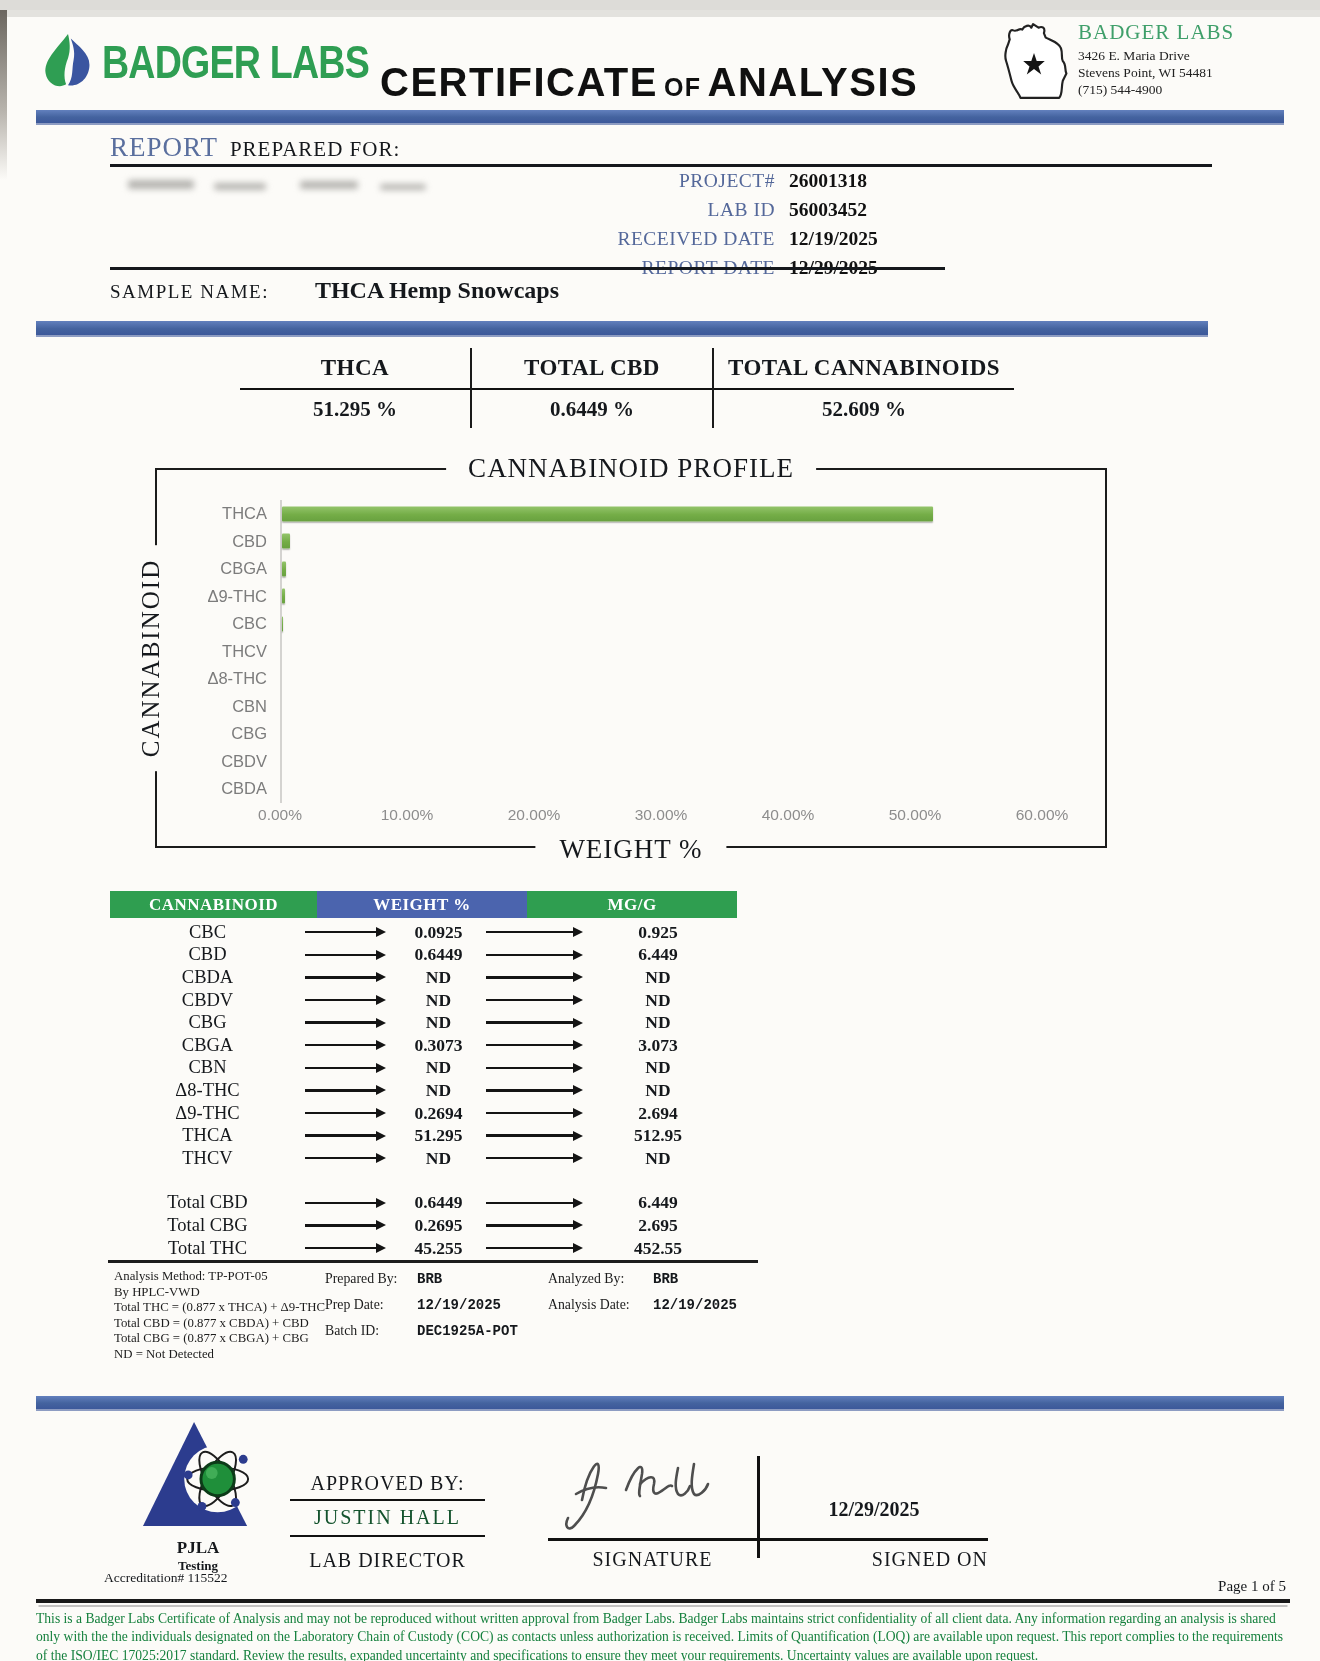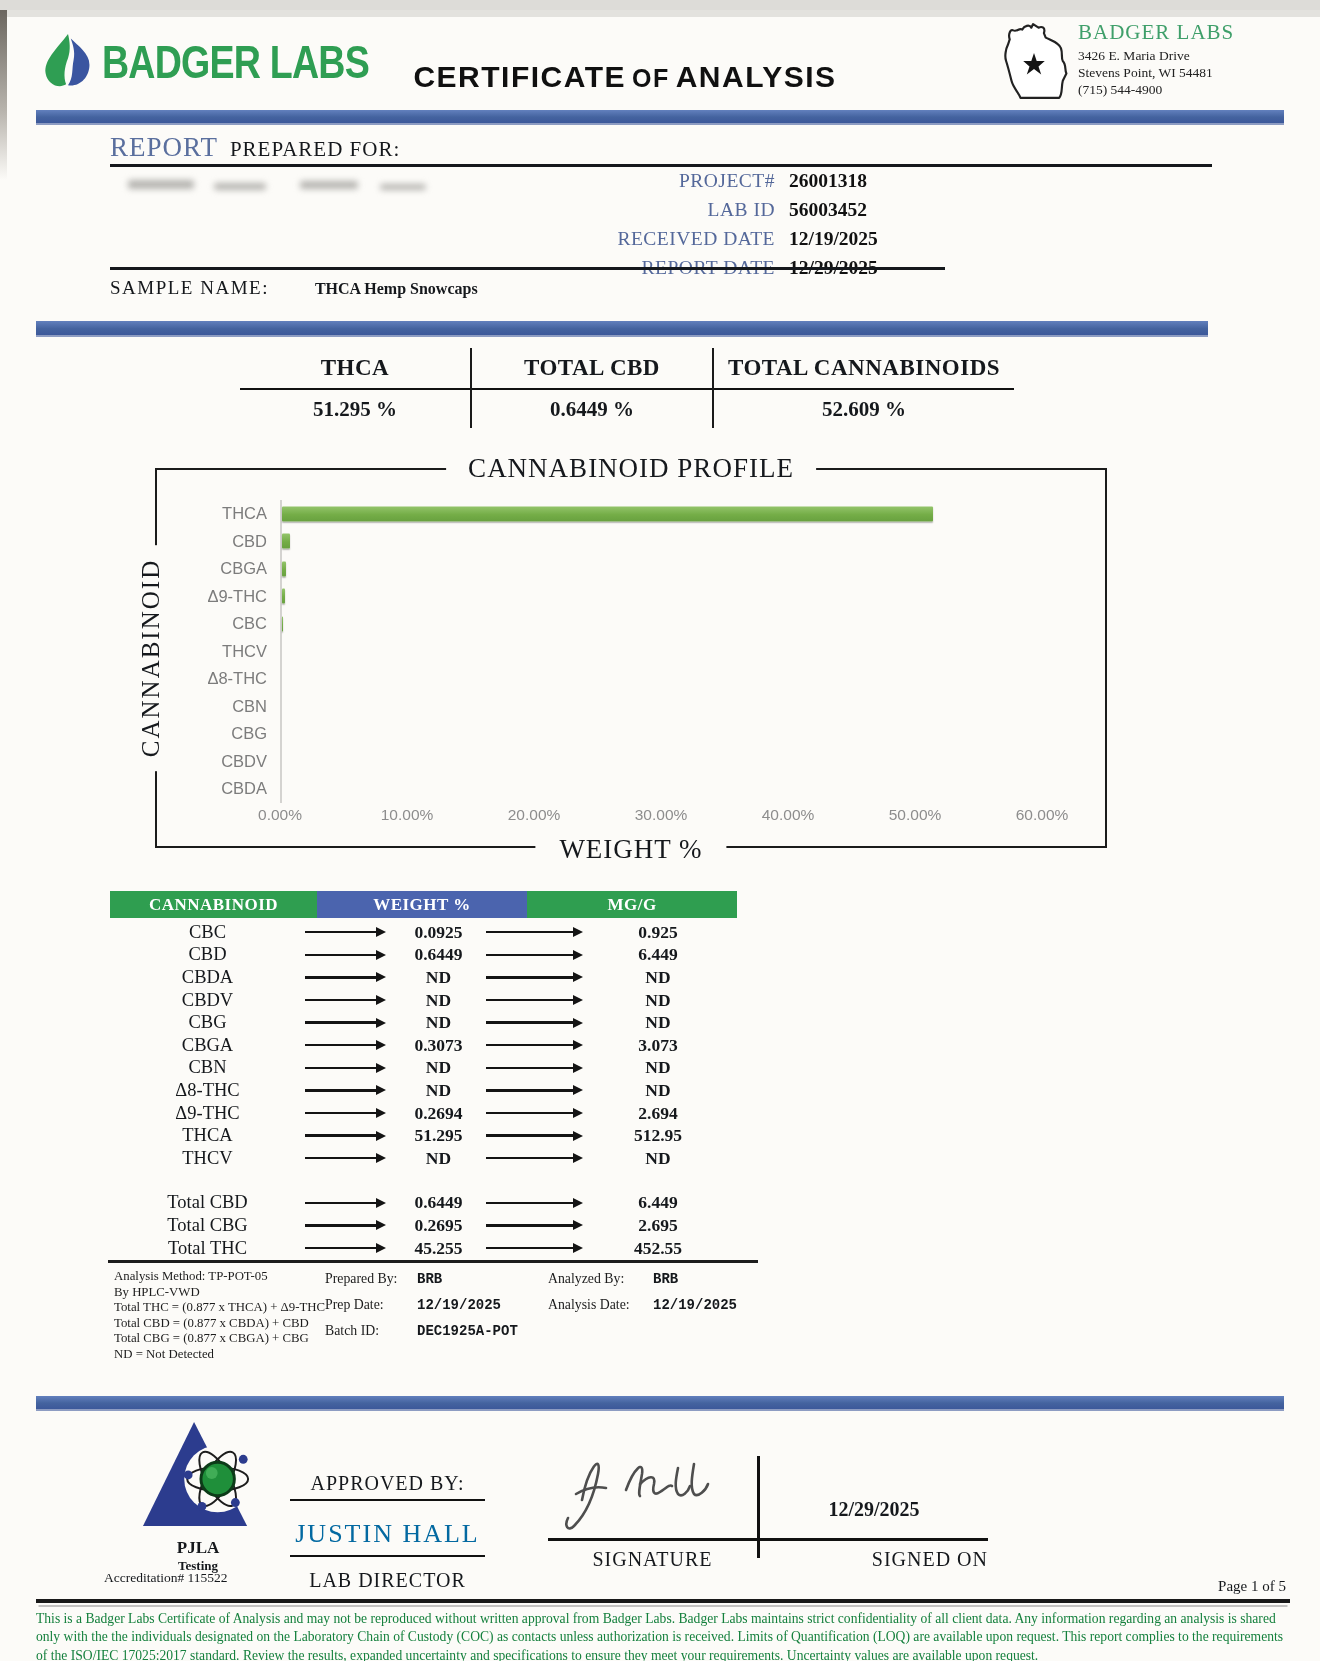--- a/index.html
+++ b/index.html
@@ -12,21 +12,21 @@
              background:linear-gradient(180deg,#6b665f,#b9b5ae 60%,rgba(185,181,174,0));}
 
   
   .brand-left{position:absolute;left:40px;top:22px;display:flex;align-items:center;}
   .brand-text{font-family:"Liberation Sans",sans-serif;font-weight:700;font-size:47px;
               letter-spacing:-1px;color:#2f9e53;transform:scaleX(.8);transform-origin:left center;
               white-space:nowrap;margin-left:6px;}
   .cert-title{position:absolute;left:380px;top:50px;width:490px;text-align:center;
               font-family:"Liberation Sans",sans-serif;font-weight:700;color:#101010;
               letter-spacing:1.5px;white-space:nowrap;}
-  .cert-title .big{font-size:30px;}
+  .cert-title .big{font-size:40px;}
   .cert-title .small{font-size:25px;}
   .lab-block{position:absolute;left:998px;top:10px;display:flex;}
   .lab-text{margin-left:8px;}
   .lab-name{font-size:21px;letter-spacing:1px;color:#3f9f6a;}
   .lab-addr{font-size:13.5px;line-height:17px;color:#222;margin-top:2px;}
 
   .bluebar{position:absolute;height:13px;
            background:linear-gradient(180deg,#6280bd,#44639f 55%,#3c589a);
            border-bottom:2px solid #8d9cc2;}
   .bar1{left:36px;right:36px;top:100px;}
@@ -40,21 +40,21 @@
   .report-rule{position:absolute;left:110px;right:108px;top:154px;height:2.5px;background:#15181c;}
   .blur-blob{position:absolute;background:#b5b4b0;filter:blur(3px);border-radius:3px;}
 
   .report-fields{position:absolute;left:520px;top:160px;width:430px;}
   .rf-row{display:flex;align-items:baseline;margin-bottom:7px;}
   .rf-label{flex:0 0 255px;text-align:right;font-size:19.5px;color:#54689a;letter-spacing:.5px;}
   .rf-value{margin-left:14px;font-size:19.5px;font-weight:700;color:#111;}
   .fields-rule{position:absolute;left:110px;top:257px;width:835px;height:2.5px;background:#15181c;}
   .sample-row{position:absolute;left:110px;top:267px;}
   .sample-label{font-size:19px;letter-spacing:1.5px;}
-  .sample-value{font-size:16px;font-weight:700;margin-left:42px;}
+  .sample-value{font-size:24px;font-weight:700;margin-left:42px;}
 
   
   .summary{position:absolute;left:240px;top:338px;width:770px;display:flex;}
   .sum-col{display:flex;flex-direction:column;}
   .sum-col.c1{flex:0 0 230px;}
   .sum-col.c2{flex:0 0 240px;border-left:2px solid #1a1a1a;}
   .sum-col.c3{flex:0 0 300px;border-left:2px solid #1a1a1a;}
   .sum-h{height:40px;display:flex;align-items:center;justify-content:center;
          font-weight:700;font-size:23px;letter-spacing:.5px;border-bottom:2.5px solid #111;}
   .sum-v{height:38px;display:flex;align-items:center;justify-content:center;
@@ -108,21 +108,21 @@
   .notes-right .nf-label{flex:0 0 105px;}
   .nf-value{font-size:14px;font-weight:700;font-family:Liberation Mono, monospace;}
 
   
   .pjla{position:absolute;left:128px;top:1406px;width:140px;text-align:center;}
   .pjla-line1{font-weight:700;font-size:17px;margin-top:2px;}
   .pjla-line2{font-weight:700;font-size:13px;}
   .accred{position:absolute;left:104px;top:1560px;font-size:13.5px;}
   .approved{position:absolute;left:290px;top:1462px;width:195px;text-align:center;}
   .app-label{font-size:20px;letter-spacing:1px;padding-bottom:4px;border-bottom:2.5px solid #111;}
-  .app-name{font-size:26px;letter-spacing:2px;color:#0369a1;padding:18px 0 6px;border-bottom:2.5px solid #111;}
+  .app-name{font-size:20px;letter-spacing:2px;color:#14532d;padding:5px 0 6px;border-bottom:2.5px solid #111;}
   .app-title{font-size:20px;letter-spacing:1px;padding-top:12px;}
   .sig-img{position:absolute;left:560px;top:1428px;}
   .sig-line{position:absolute;left:548px;top:1528px;width:440px;height:2.5px;background:#111;}
   .sig-divider{position:absolute;left:757px;top:1446px;width:2.5px;height:102px;background:#111;}
   .sig-label{position:absolute;left:548px;top:1538px;width:209px;text-align:center;
              font-size:20px;letter-spacing:1px;}
   .signedon-label{position:absolute;left:760px;top:1538px;width:228px;text-align:right;
                   font-size:20px;letter-spacing:1px;}
   .signed-date{position:absolute;left:760px;top:1488px;width:228px;text-align:center;
                font-weight:700;font-size:20px;}

